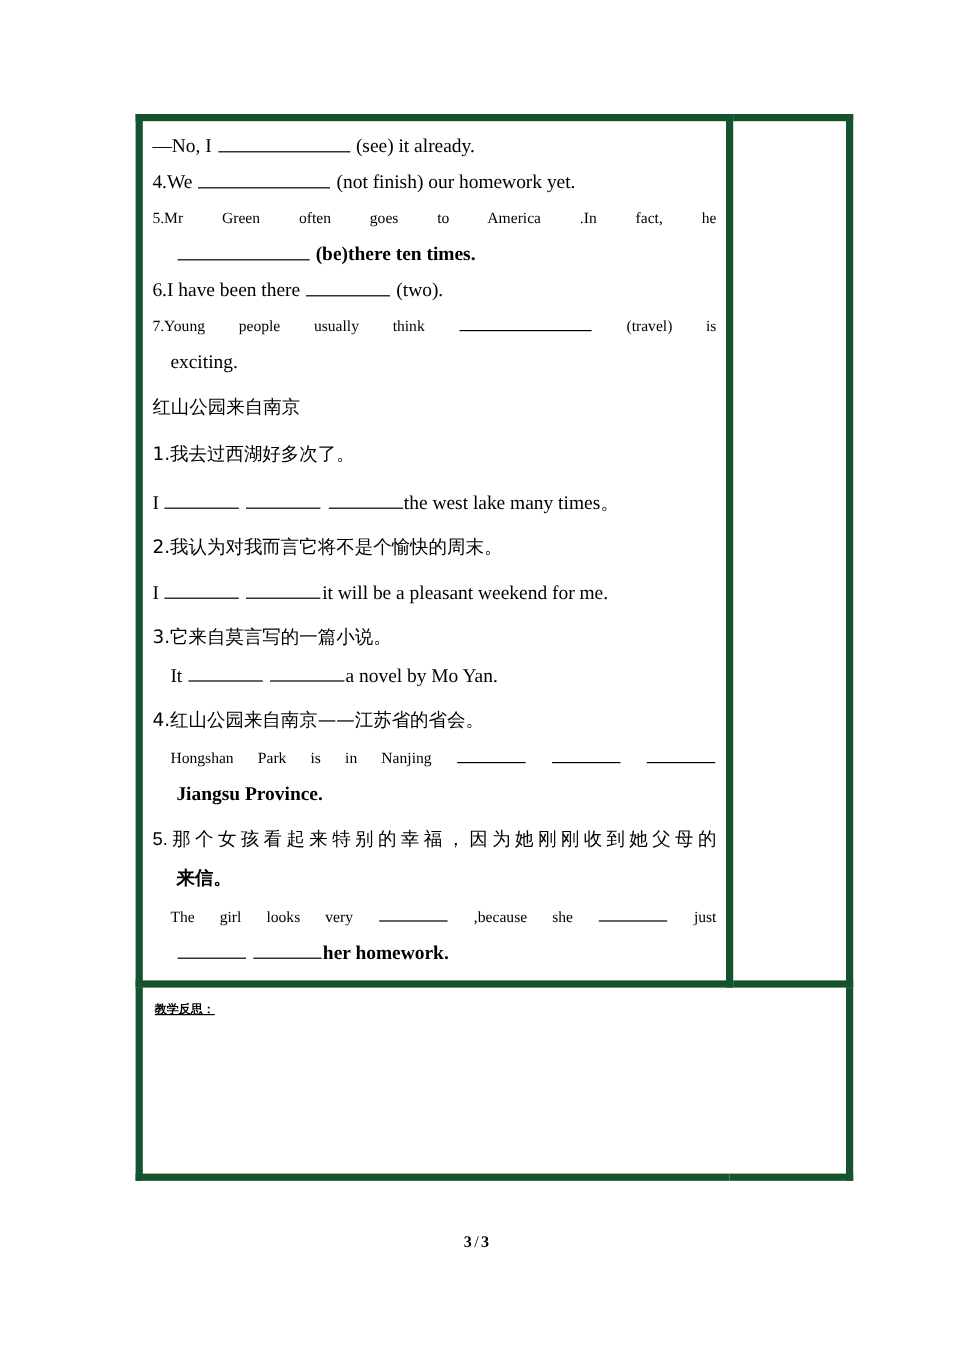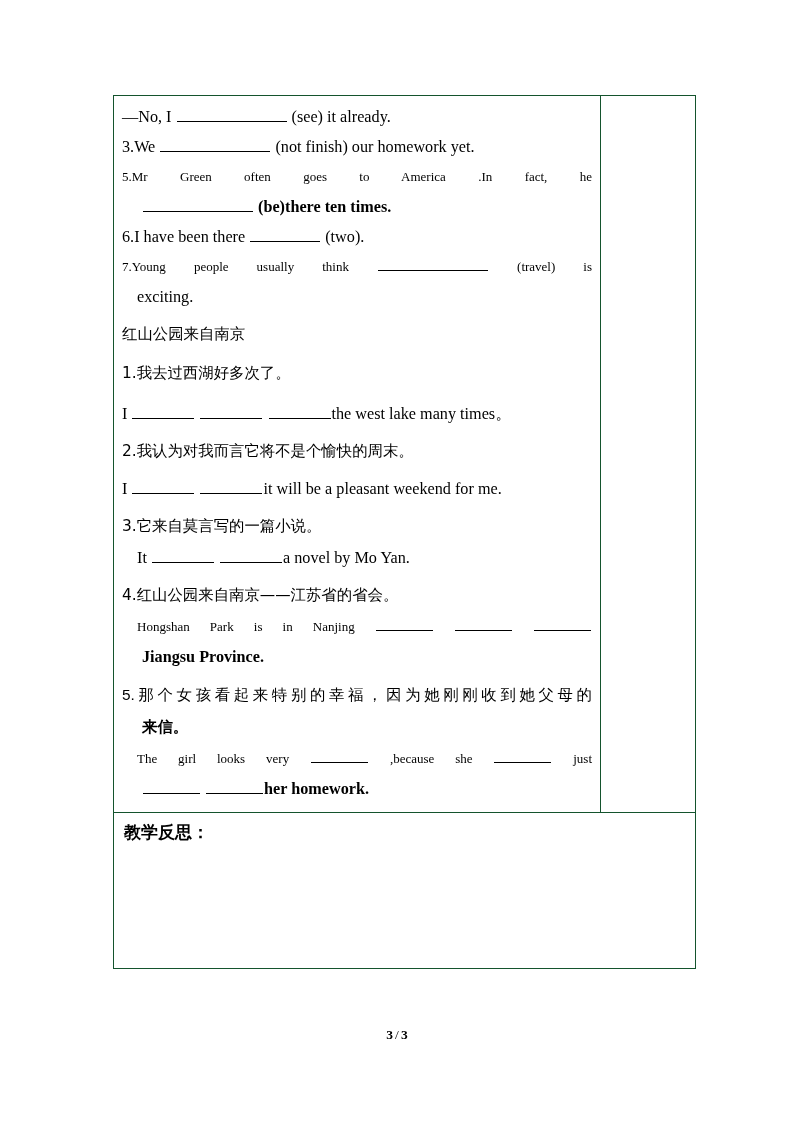--- a/index.html
+++ b/index.html
@@ -26,21 +26,21 @@
   
   .worksheet-table {
     position: absolute;
     left: 113px;
     top: 95px;
     width: 566px;
     border-collapse: collapse;
     table-layout: fixed;
   }
   .worksheet-table td {
-    border: 1px solid #14532d;
+    border: 6px solid #14532d;
     vertical-align: top;
     padding: 0;
   }
   td.main-cell {
     width: 470px;
     padding: 6px 8px 8px 8px;
   }
   td.side-cell {
     width: 94px;
   }
@@ -93,23 +93,24 @@
     margin: 0 1px;
   }
   .b-xl { width: 110px; }
   .b-md { width: 70px; }
   .b-sm { width: 62px; }
   .b-xs { width: 57px; }
 
   .reflect-title {
     font-family: "DejaVu Sans", "Liberation Sans", sans-serif;
     font-weight: bold;
-    font-size: 17px;
+    font-size: 10px;
     line-height: 20px;
     margin: 0;
+    text-decoration: underline;
   }
 
   
   .footer {
     position: absolute;
     left: 0;
     top: 1027px;
     width: 794px;
     text-align: center;
     font-size: 13.5px;
@@ -123,21 +124,21 @@
 
 <div class="page">
 
   <table class="worksheet-table">
     <tbody>
         <tr>
       <td class="main-cell">
 
         <p class="line"><span>—No, I</span> <span class="blank b-xl"></span> <span>(see) it already.</span></p>
 
-        <p class="line"><span>3.We</span> <span class="blank b-xl"></span> <span>(not finish) our homework yet.</span></p>
+        <p class="line"><span>4.We</span> <span class="blank b-xl"></span> <span>(not finish) our homework yet.</span></p>
 
         <p class="line-just"><span>5.Mr Green often goes to America .In fact, he</span></p>
         <p class="line indent2"><span class="blank b-xl"></span> <span>(be)there ten times.</span></p>
 
         <p class="line"><span>6.I have been there</span> <span class="blank b-md"></span> <span>(two).</span></p>
 
         <p class="line-just"><span>7.Young people usually think</span> <span class="blank b-xl"></span> <span>(travel) is</span></p>
         <p class="line indent1">exciting.</p>
 
         <div class="gap-sm"></div>

